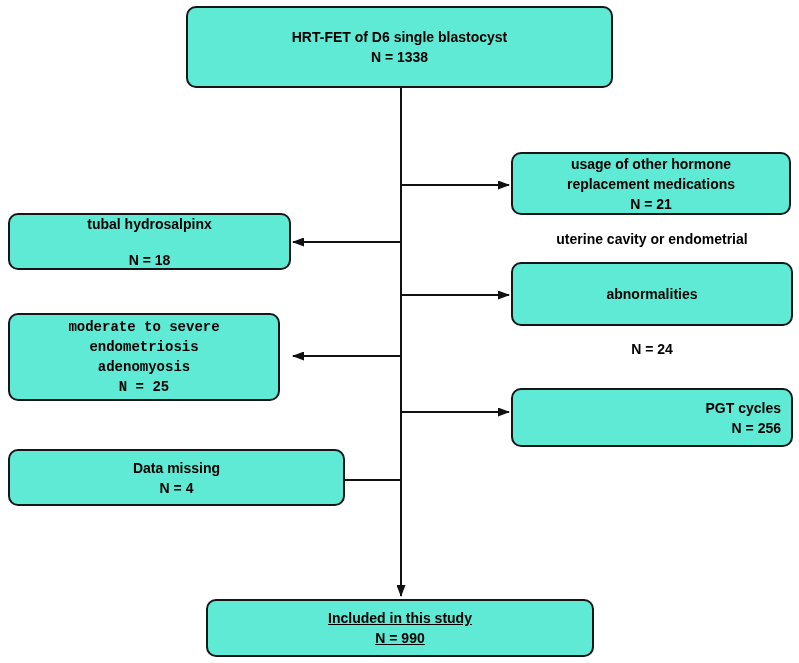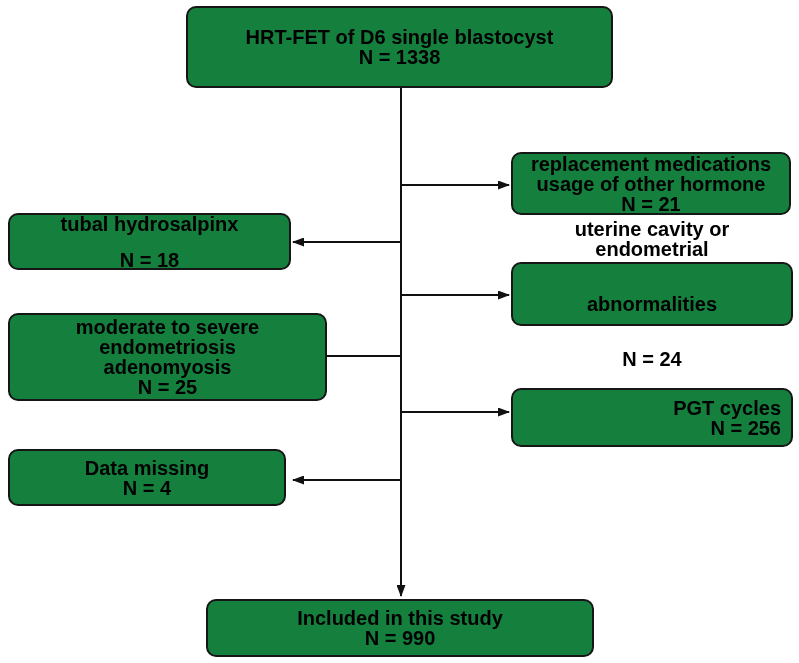--- a/index.html
+++ b/index.html
@@ -15,42 +15,42 @@
   .connectors {
     position: absolute;
     top: 0; left: 0;
     width: 799px; height: 663px;
     pointer-events: none;
   }
   .connectors line { stroke: #111111; stroke-width: 2; }
   .connectors .head { fill: #111111; }
   .box {
     position: absolute;
-    background: #15803d;
+    background: #5eead4;
     border: 2px solid #161616;
     border-radius: 10px;
     display: flex;
     flex-direction: column;
     align-items: center;
     justify-content: center;
     text-align: center;
     font-weight: bold;
-    font-size: 20px;
+    font-size: 14px;
     line-height: 20px;
     color: #000000;
     padding: 4px 10px;
   }
   .box-top    { left: 186px; top: 6px;   width: 427px; height: 82px; }
   .box-right1 { left: 511px; top: 152px; width: 280px; height: 63px; }
   .box-left1  { left: 8px;   top: 213px; width: 283px; height: 57px; gap: 16px; }
   .box-right2 { left: 511px; top: 262px; width: 282px; height: 64px; gap: 35px; }
-  .box-left2  { left: 8px;   top: 313px; width: 319px; height: 88px; }
+  .box-left2  { left: 8px;   top: 313px; width: 272px; height: 88px; font-family: Liberation Mono, monospace; }
   .box-right3 { left: 511px; top: 388px; width: 282px; height: 59px; align-items: flex-end; }
-  .box-left3  { left: 8px;   top: 449px; width: 278px; height: 57px; }
-  .box-bottom { left: 206px; top: 599px; width: 388px; height: 58px; }
+  .box-left3  { left: 8px;   top: 449px; width: 337px; height: 57px; }
+  .box-bottom { left: 206px; top: 599px; width: 388px; height: 58px; text-decoration: underline; }
 </style>
 </head>
 <body>
 
 <div class="canvas">
 
   <svg class="connectors" viewBox="0 0 799 663" xmlns="http://www.w3.org/2000/svg">
     <defs>
       <marker id="arrowhead" markerUnits="userSpaceOnUse" markerWidth="12" markerHeight="9" refX="11" refY="4.5" orient="auto">
         <path class="head" d="M0,0 L12,4.5 L0,9 Z"></path>
@@ -66,22 +66,22 @@
     <line x1="401" y1="412" x2="509" y2="412" marker-end="url(#arrowhead)"></line>
     <line x1="401" y1="480" x2="293" y2="480" marker-end="url(#arrowhead)"></line>
   </svg>
 
   <div class="box box-top">
     <div>HRT-FET of D6 single blastocyst</div>
     <div>N = 1338</div>
   </div>
 
   <div class="box box-right1">
+    <div>usage of other hormone</div>
     <div>replacement medications</div>
-    <div>usage of other hormone</div>
     <div>N = 21</div>
   </div>
 
   <div class="box box-left1">
     <div>tubal hydrosalpinx</div>
     <div>N = 18</div>
   </div>
 
   <div class="box box-right2">
     <div>uterine cavity or endometrial</div>

